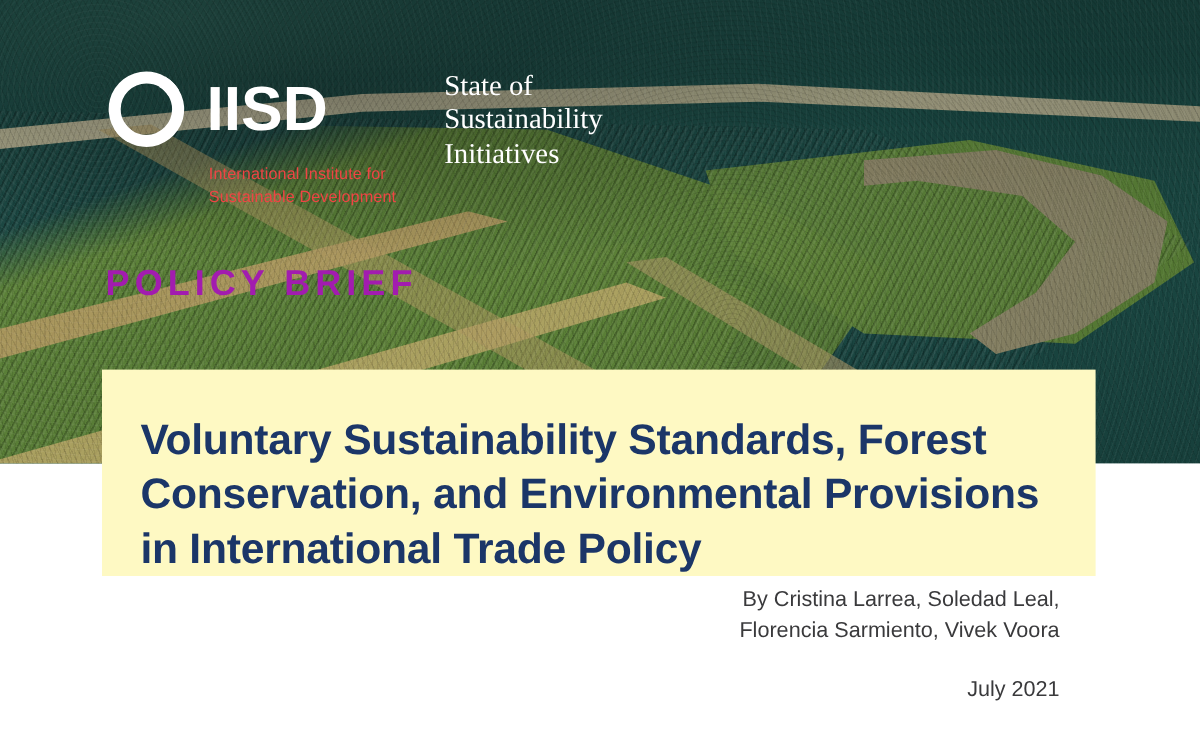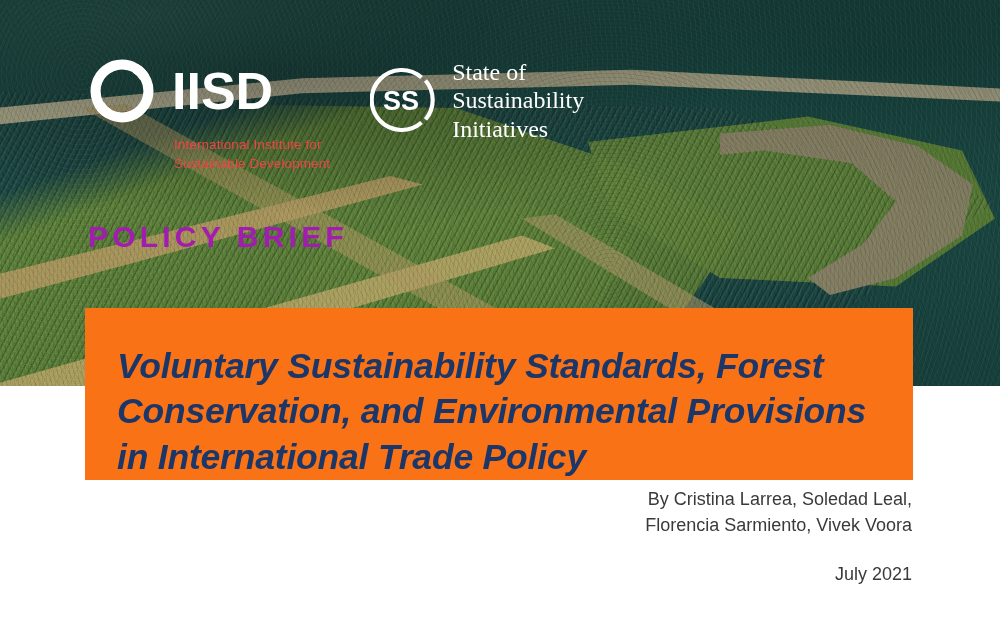--- a/index.html
+++ b/index.html
@@ -174,42 +174,41 @@
     letter-spacing: 4.2px;
     line-height: 1;
   }
 
   
   .title-panel {
     position: absolute;
     left: 85px;
     top: 308px;
     width: 828px;
-    background: #f97316;
+    background: #fef9c3;
     padding: 36px 0 0 0;
     box-sizing: border-box;
-    font-style: italic;
   }
   .doc-title {
     margin: 0;
     padding: 0 34px 0 32px;
     color: #1b3668;
     font-size: 35.5px;
     font-weight: 700;
     line-height: 1.28;
     letter-spacing: -0.2px;
   }
 
   
   .byline-wrap {
     position: absolute;
     left: 0;
     top: 486px;
     width: 1000px;
-    padding-right: 88px;
+    padding-right: 117px;
     box-sizing: border-box;
     text-align: right;
   }
   .byline {
     color: #3a3a3c;
     font-size: 18px;
     line-height: 1.45;
     white-space: pre-line;
     margin: 0;
   }
@@ -252,27 +251,20 @@
             <path fill="#ffffff" d="M36 67.4 a31.4 31.4 0 0 1 -26.9 -15.2 l8.6 -5.1 a21.4 21.4 0 0 0 18.3 10.3 a21.4 21.4 0 0 0 21.4 -21.4 a21.4 21.4 0 0 0 -10.8 -18.6 l5 -8.7 A31.4 31.4 0 0 1 36 67.4 Z"></path>
           </svg>
         </span>
         <span class="iisd-word">IISD</span>
       </div>
       <div class="iisd-tag">International Institute for
 Sustainable Development</div>
     </div>
 
     <div class="logo-block ssi-group">
-      <span class="ssi-mark-wrap">
-        <svg class="ssi-mark" viewBox="0 0 68 68" aria-hidden="true">
-          <path d="M51.5 11.5 A30 30 0 1 0 51.5 56.5" fill="none" stroke="#ffffff" stroke-width="4.2" stroke-linecap="butt"></path>
-          <path d="M55.5 14.5 A30 30 0 0 1 55.5 53.5" fill="none" stroke="#ffffff" stroke-width="4.2" stroke-linecap="butt"></path>
-          <text x="31" y="44" text-anchor="middle" font-family="Liberation Sans, sans-serif" font-size="27" font-weight="700" fill="#ffffff">SS</text>
-        </svg>
-      </span>
       <span class="ssi-text">State of
 Sustainability
 Initiatives</span>
     </div>
 
   </div>
 
   <div class="kicker">POLICY BRIEF</div>
 
   <div class="title-panel">

